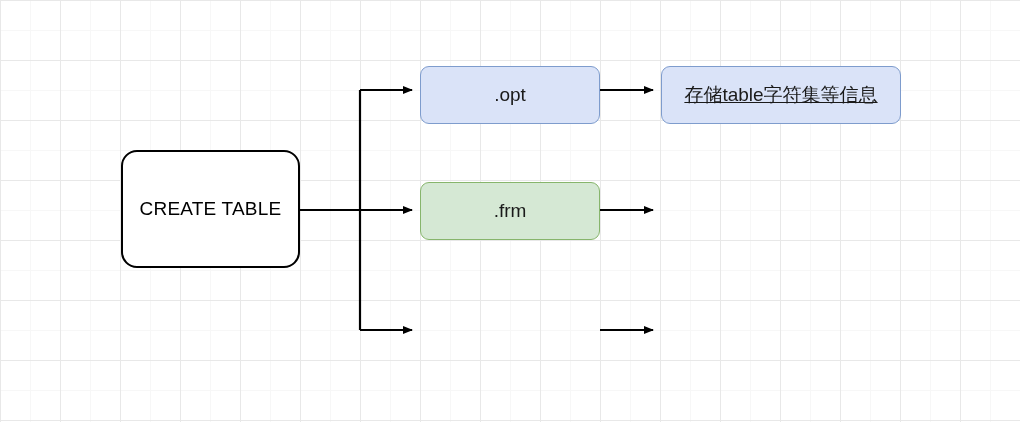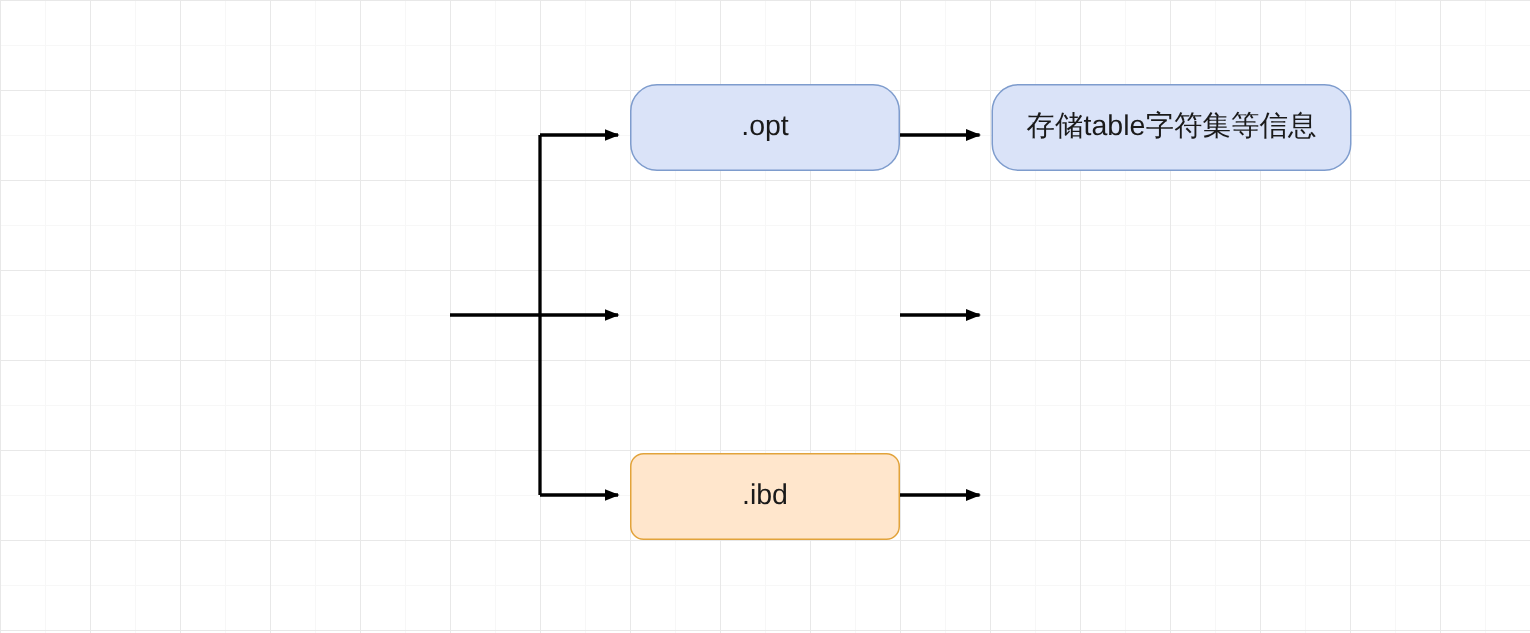--- a/index.html
+++ b/index.html
@@ -61,22 +61,23 @@
   }
   .node-desc {
     left: 661px;
     width: 240px;
     height: 58px;
     border-radius: 9px;
     border-width: 1.6px;
     border-style: solid;
     font-size: 19px;
     color: #1a1a1a;
+    text-decoration: underline;
   }
-  .row-1 { top: 56px; border-radius: 18px; }
+  .row-1 { top: 66px; }
   .row-2 { top: 182px; }
   .row-3 { top: 302px; }
 
   .fill-blue   { background: #dae3f8; border-color: #7e9ccd; }
   .fill-green  { background: #d5e8d4; border-color: #87b56c; }
   .fill-orange { background: #ffe6cc; border-color: #e2a33b; }
 
   #edges {
     position: absolute;
     left: 0;
@@ -103,26 +104,29 @@
 
     <path d="M360,90 L412,90" stroke="#000000" stroke-width="2.2" fill="none" marker-end="url(#arrow)"></path>
     <path d="M360,210 L412,210" stroke="#000000" stroke-width="2.2" fill="none" marker-end="url(#arrow)"></path>
     <path d="M360,330 L412,330" stroke="#000000" stroke-width="2.2" fill="none" marker-end="url(#arrow)"></path>
 
     <path d="M600,90 L653,90" stroke="#000000" stroke-width="2.2" fill="none" marker-end="url(#arrow)"></path>
     <path d="M600,210 L653,210" stroke="#000000" stroke-width="2.2" fill="none" marker-end="url(#arrow)"></path>
     <path d="M600,330 L653,330" stroke="#000000" stroke-width="2.2" fill="none" marker-end="url(#arrow)"></path>
   </svg>
 
+  <div class="node node-source">
+    <span>CREATE TABLE</span>
+  </div>
 
   <div class="node node-file fill-blue row-1">
     <span>.opt</span>
   </div>
   <div class="node node-desc fill-blue row-1">
     <span>存储table字符集等信息</span>
   </div>
 
+  <div class="node node-file fill-green row-2">
+    <span>.frm</span>
+  </div>
 
-  <div class="node node-file fill-orange row-3">
-    <span>.ibd</span>
-  </div>
 
 </div>
 
 </body></html>

